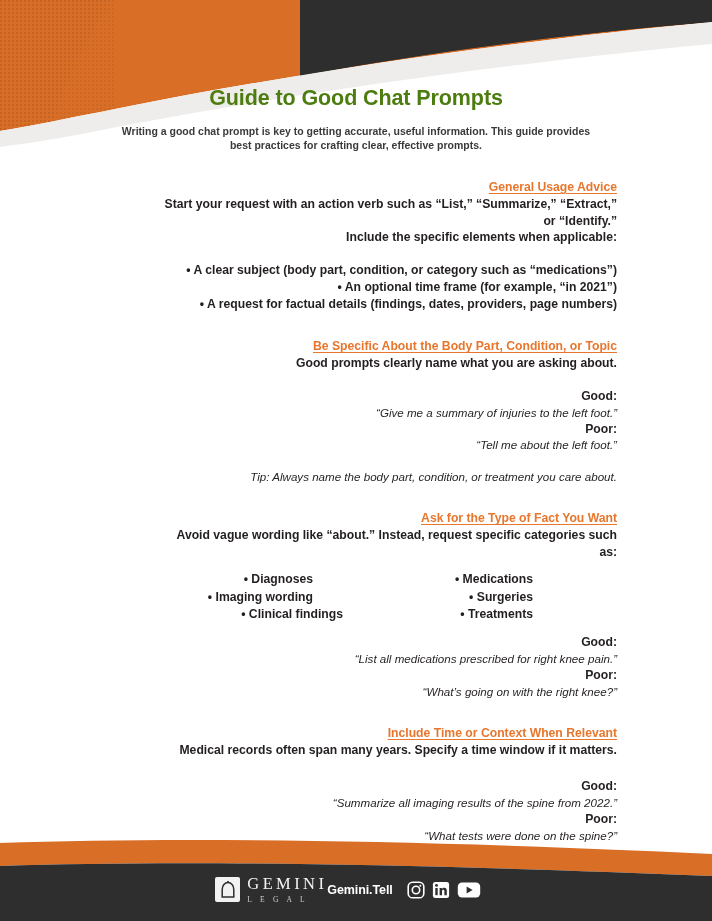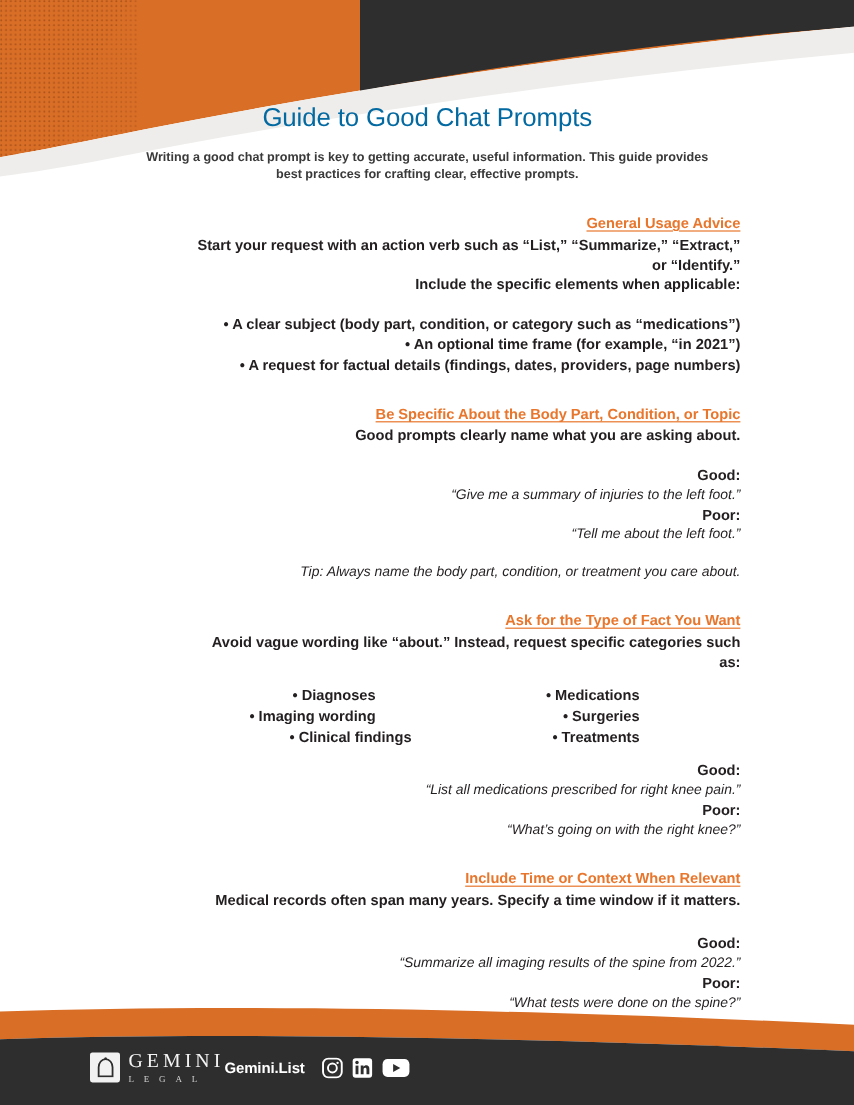--- a/index.html
+++ b/index.html
@@ -36,22 +36,22 @@
 
   
   .title-block {
     position: absolute;
     top: 86px; left: 0;
     width: 712px;
     text-align: center;
   }
   .doc-title {
     font-size: 21.5px;
-    font-weight: normal;
-    color: #0369a1;
+    font-weight: bold;
+    color: #4d7c0f;
     letter-spacing: -0.1px;
     margin: 0;
     line-height: 1.2;
   }
   .doc-subtitle {
     margin: 12px auto 0 auto;
     width: 478px;
     font-size: 10.5px;
     font-weight: bold;
     color: #3a3a3a;
@@ -134,21 +134,21 @@
   }
   .footer-band svg { display: block; }
 
   .footer-inner {
     position: absolute;
     left: 0; bottom: 0;
     width: 681px;
     height: 63px;
     display: flex;
     align-items: center;
-    justify-content: flex-start;
+    justify-content: center;
     padding: 0 0 0 0;
     box-sizing: border-box;
   }
 
   .logo-group {
     display: flex;
     align-items: center;
     margin-left: 75px;
   }
   .logo-mark {
@@ -344,21 +344,21 @@
           <circle cx="8" cy="1.0" r="1.0" fill="#2e2e2e"></circle>
         </svg>
       </div>
       <div class="logo-word">
         <span class="logo-gemini">GEMINI</span>
         <span class="logo-legal">LEGAL</span>
       </div>
     </div>
 
     <div class="footer-right">
-      <span class="footer-brand">Gemini.List</span>
+      <span class="footer-brand">Gemini.Tell</span>
       <div class="social-row">
 
         <span class="social-icon">
           <svg width="18" height="18" viewBox="0 0 18 18" xmlns="http://www.w3.org/2000/svg">
             <rect x="1.2" y="1.2" width="15.6" height="15.6" rx="4.4" fill="none" stroke="#ffffff" stroke-width="1.6"></rect>
             <circle cx="9" cy="9" r="3.7" fill="none" stroke="#ffffff" stroke-width="1.6"></circle>
             <circle cx="13.3" cy="4.7" r="1.0" fill="#ffffff"></circle>
           </svg>
         </span>
 

